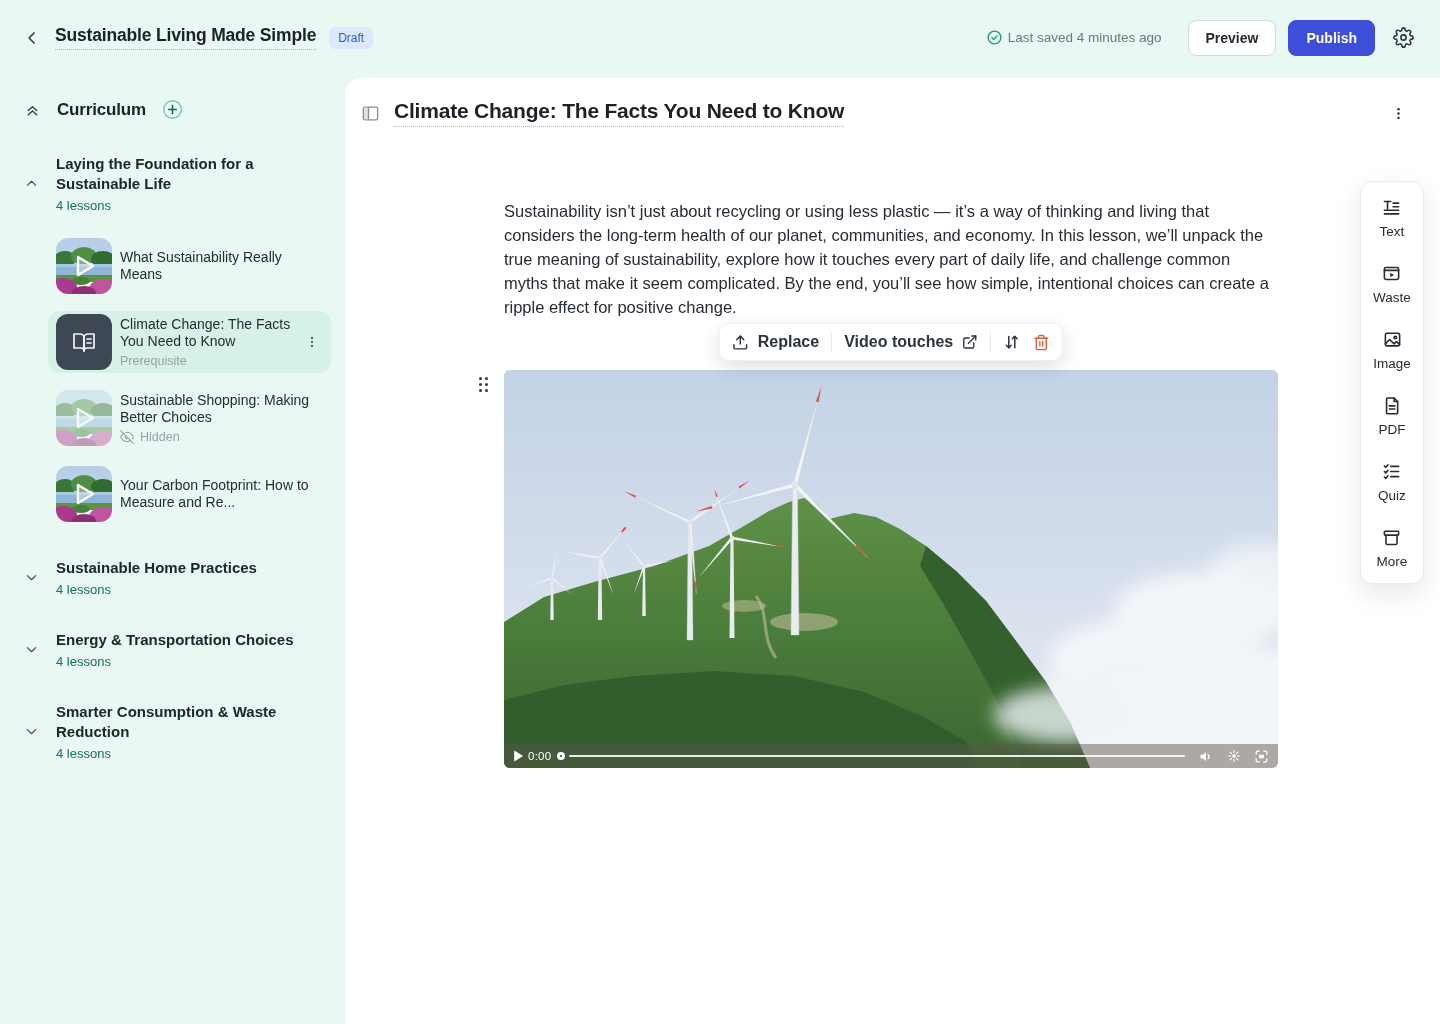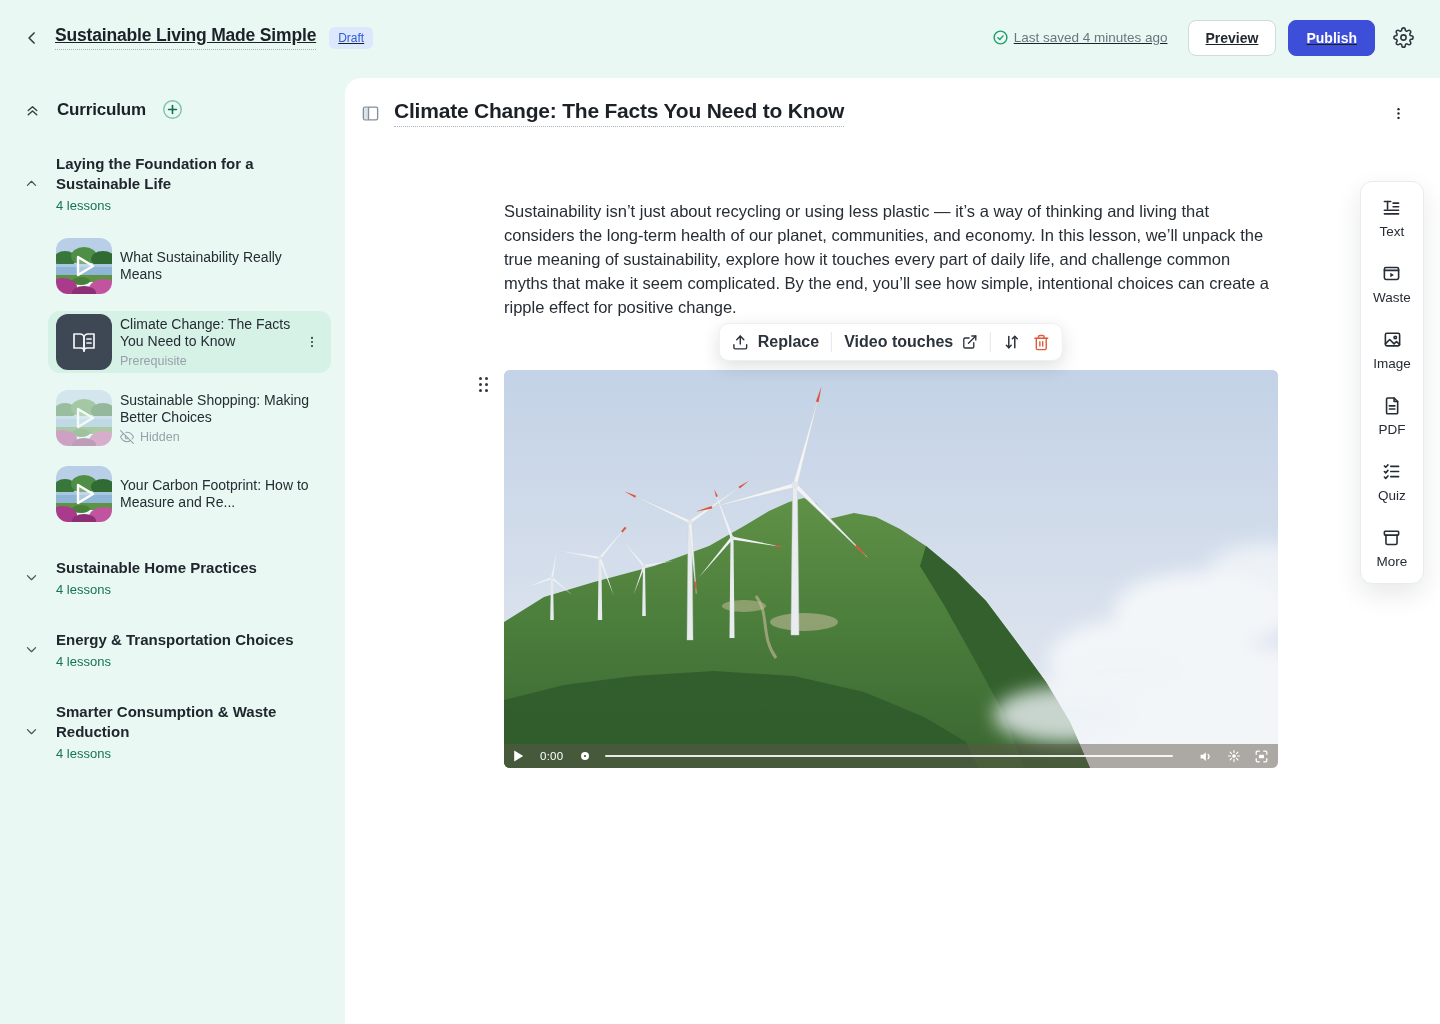--- a/index.html
+++ b/index.html
@@ -8,26 +8,26 @@
     --saved-check-green:#1e9e6f; --delete-red:#df5b3c; --dark-icon-box:#3e4754;
     --text-dark:#1c2128; --text-gray:#6d757f; --muted-gray:#98a0aa;
   }
   *{margin:0;padding:0;box-sizing:border-box;}
   html,body{width:1440px;height:1024px;}
   body{font-family:"Liberation Sans","DejaVu Sans",sans-serif;background:var(--bg-mint);position:relative;overflow:hidden;color:var(--text-dark);}
   svg{display:block;}
   button{font-family:inherit;background:none;border:none;cursor:pointer;color:inherit;}
 
   
-  .topbar{height:75px;display:flex;align-items:center;padding:0 26px 0 22px;gap:13px;text-decoration:underline;}
+  .topbar{height:75px;display:flex;align-items:center;padding:0 26px 0 22px;gap:13px;}
   .iconbtn{display:flex;align-items:center;justify-content:center;color:#38404a;}
   .course-title{font-size:17.5px;font-weight:700;letter-spacing:-.01em;border-bottom:1.5px dotted #a9b1bb;padding-bottom:3px;cursor:text;}
   .badge{background:var(--draft-badge-bg);color:var(--draft-badge-text);font-size:12px;font-weight:500;padding:4px 9px;border-radius:6px;}
   .topbar-right{margin-left:auto;display:flex;align-items:center;gap:12px;}
-  .saved{display:flex;align-items:center;gap:5px;color:var(--text-gray);font-size:13.5px;margin-right:8px;}
+  .saved{display:flex;align-items:center;gap:5px;color:var(--text-gray);font-size:13.5px;margin-right:14px;}
   .btn{font-size:14px;font-weight:600;border-radius:8px;padding:9px 17px;}
   .btn-secondary{background:#fff;border:1px solid #d2d8df;color:#232930;}
   .btn-primary{background:var(--accent-blue);color:#fff;border:1px solid var(--accent-blue);}
   .gearbtn{margin-left:6px;color:#2e353e;}
 
   
   .sidebar{position:absolute;top:75px;left:0;width:345px;bottom:0;}
   .curriculum-header{display:flex;align-items:center;gap:16px;padding:24px 24px 0;}
   .curriculum-header h2{font-size:17px;font-weight:700;letter-spacing:-.01em;}
   .sections{padding:34px 14px 0 24px;}
@@ -58,21 +58,21 @@
 
   .block-toolbar{position:absolute;top:124px;left:50%;transform:translateX(-50%);background:#fff;border:1px solid #edf0f3;border-radius:10px;box-shadow:0 6px 18px rgba(25,35,45,.14);display:flex;align-items:center;padding:8px 12px;gap:12px;white-space:nowrap;z-index:3;}
   .tb-btn{display:flex;align-items:center;gap:9px;font-size:16px;font-weight:600;color:#2c333c;}
   .tb-div{width:1px;height:20px;background:#e3e7eb;}
   .tb-icon{color:#2c333c;display:flex;}
   .tb-trash{color:var(--delete-red);display:flex;}
 
   .video-wrap{position:absolute;top:171px;left:0;width:774px;height:398px;}
   .drag-handle{position:absolute;left:-26px;top:6px;color:#30363e;cursor:grab;}
   .video{position:absolute;inset:0;border-radius:6px;overflow:hidden;background:#cdd8e6;cursor:pointer;}
-  .vctrl{position:absolute;left:0;right:0;bottom:0;height:24px;display:flex;align-items:center;gap:16px;padding:0 9px;background:rgba(95,86,73,.48);color:#fff;}
+  .vctrl{position:absolute;left:0;right:0;bottom:0;height:24px;display:flex;align-items:center;gap:4px;padding:0 9px;background:rgba(95,86,73,.48);color:#fff;}
   .vtime{font-size:11.5px;letter-spacing:.02em;}
   .vknob{width:8px;height:8px;border:3.5px solid #fff;border-radius:50%;background:rgba(45,42,38,.5);flex:none;margin-left:2px;}
   .vtrack{flex:1;height:2.5px;background:rgba(255,255,255,.88);border-radius:2px;margin:0 10px 0 0;}
   .vicons{display:flex;align-items:center;gap:13px;}
 
   
   .palette{position:absolute;left:1360px;top:181px;width:64px;background:#fff;border:1px solid #e8ebef;border-radius:12px;box-shadow:0 10px 26px rgba(20,30,40,.10);padding:16px 0 4px;display:flex;flex-direction:column;align-items:center;z-index:4;}
   .p-item{display:flex;flex-direction:column;align-items:center;gap:7px;padding-bottom:25px;color:#262c34;cursor:pointer;}
   .p-label{font-size:13.5px;font-weight:500;}
 </style>

